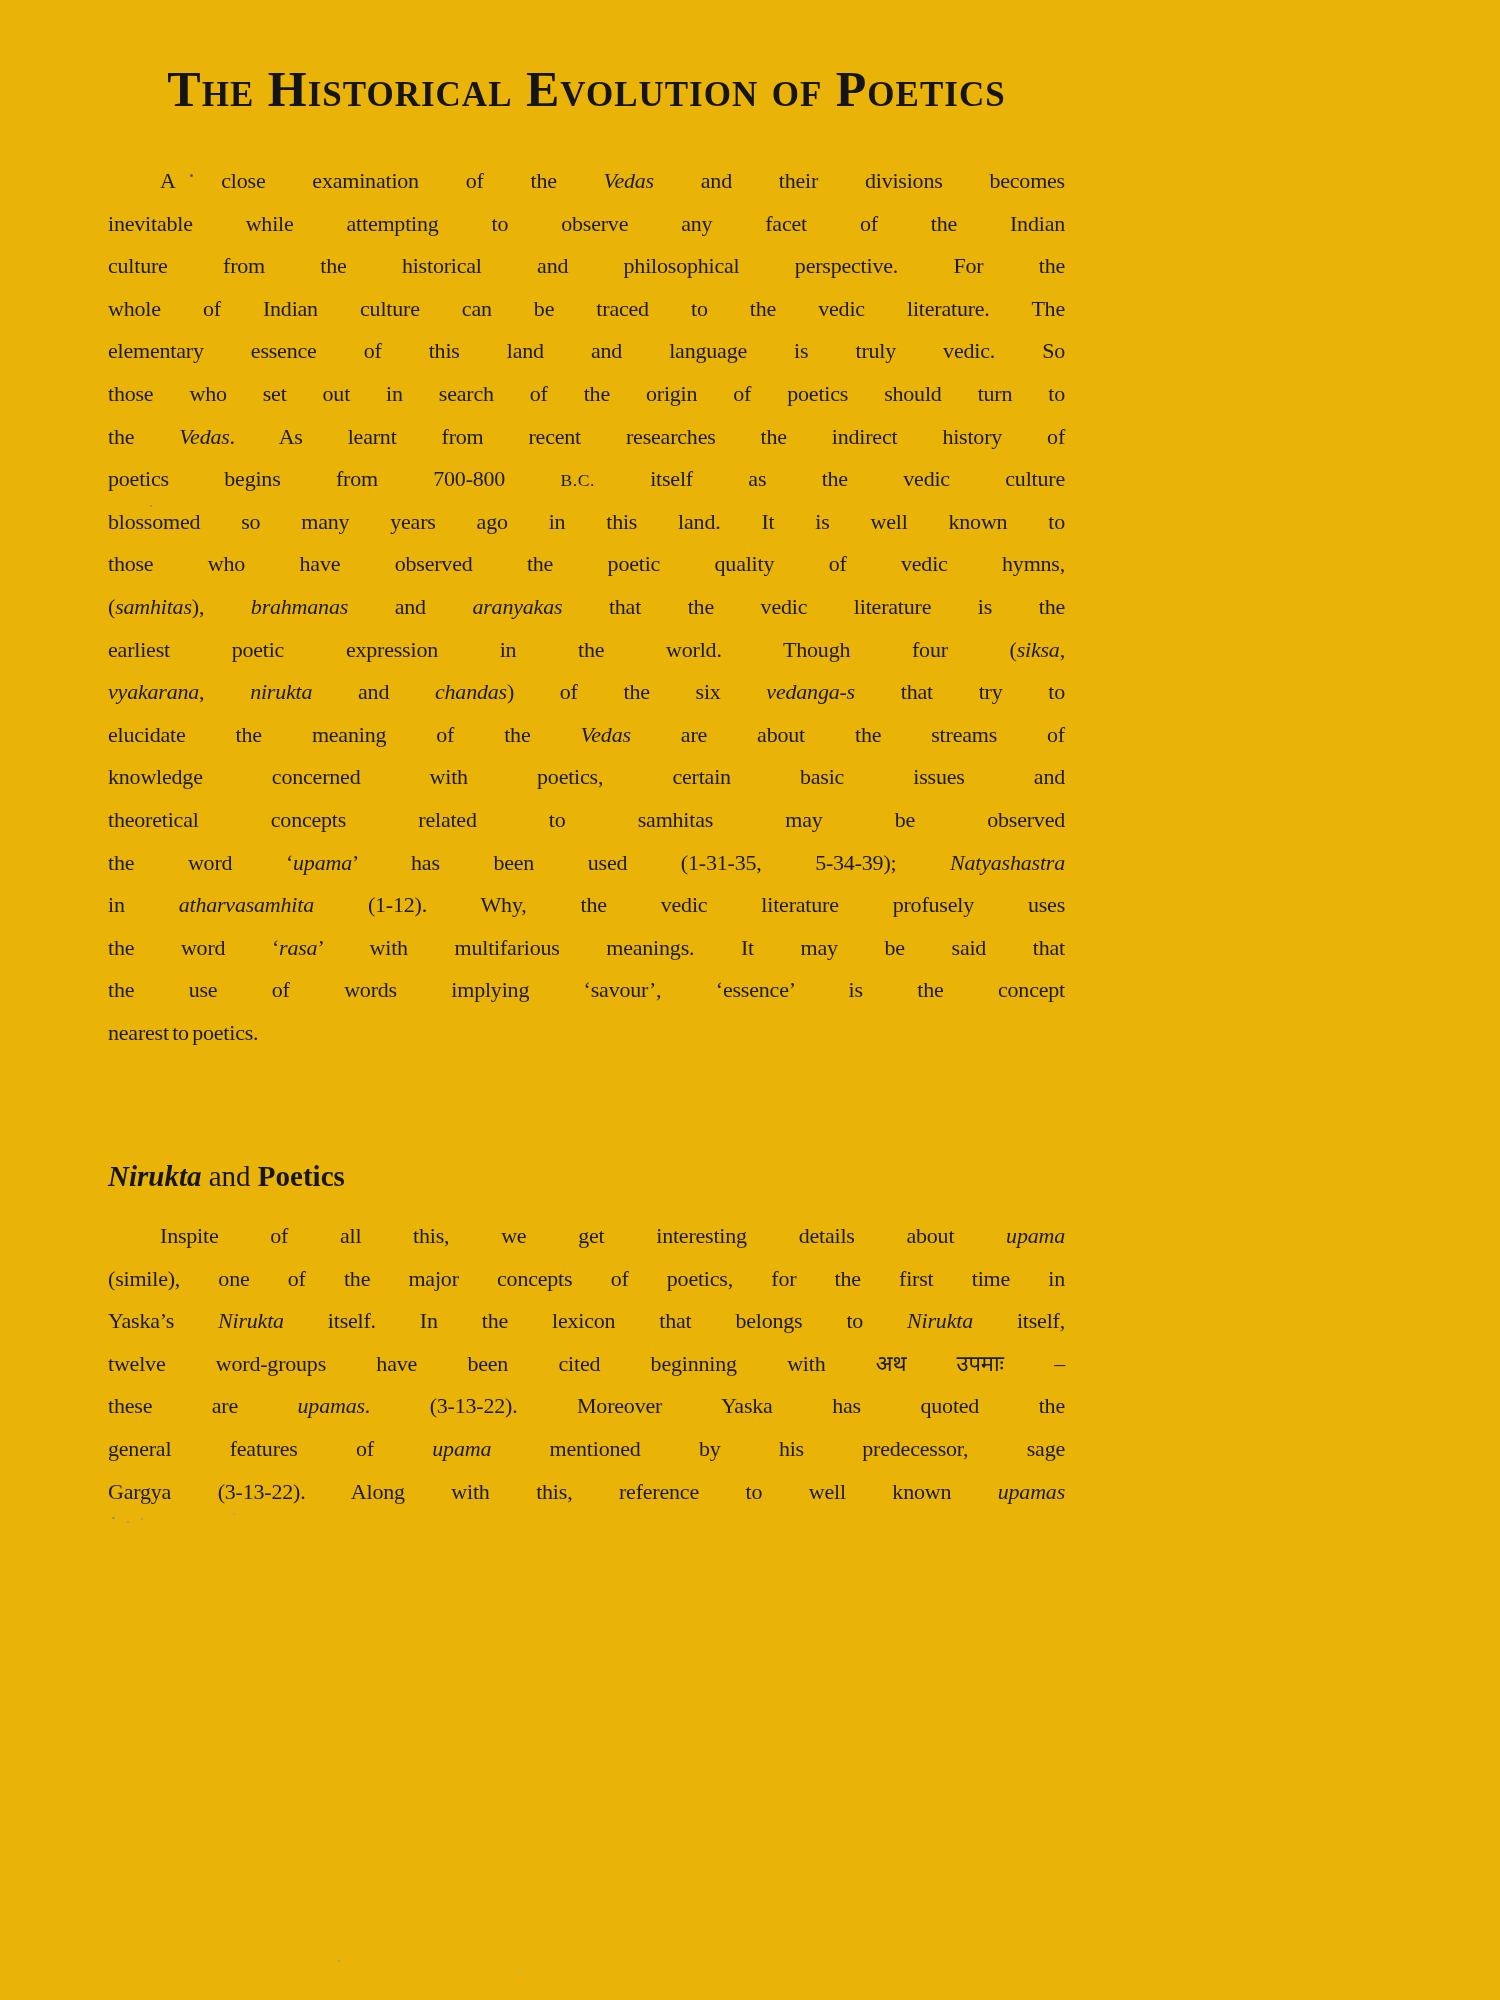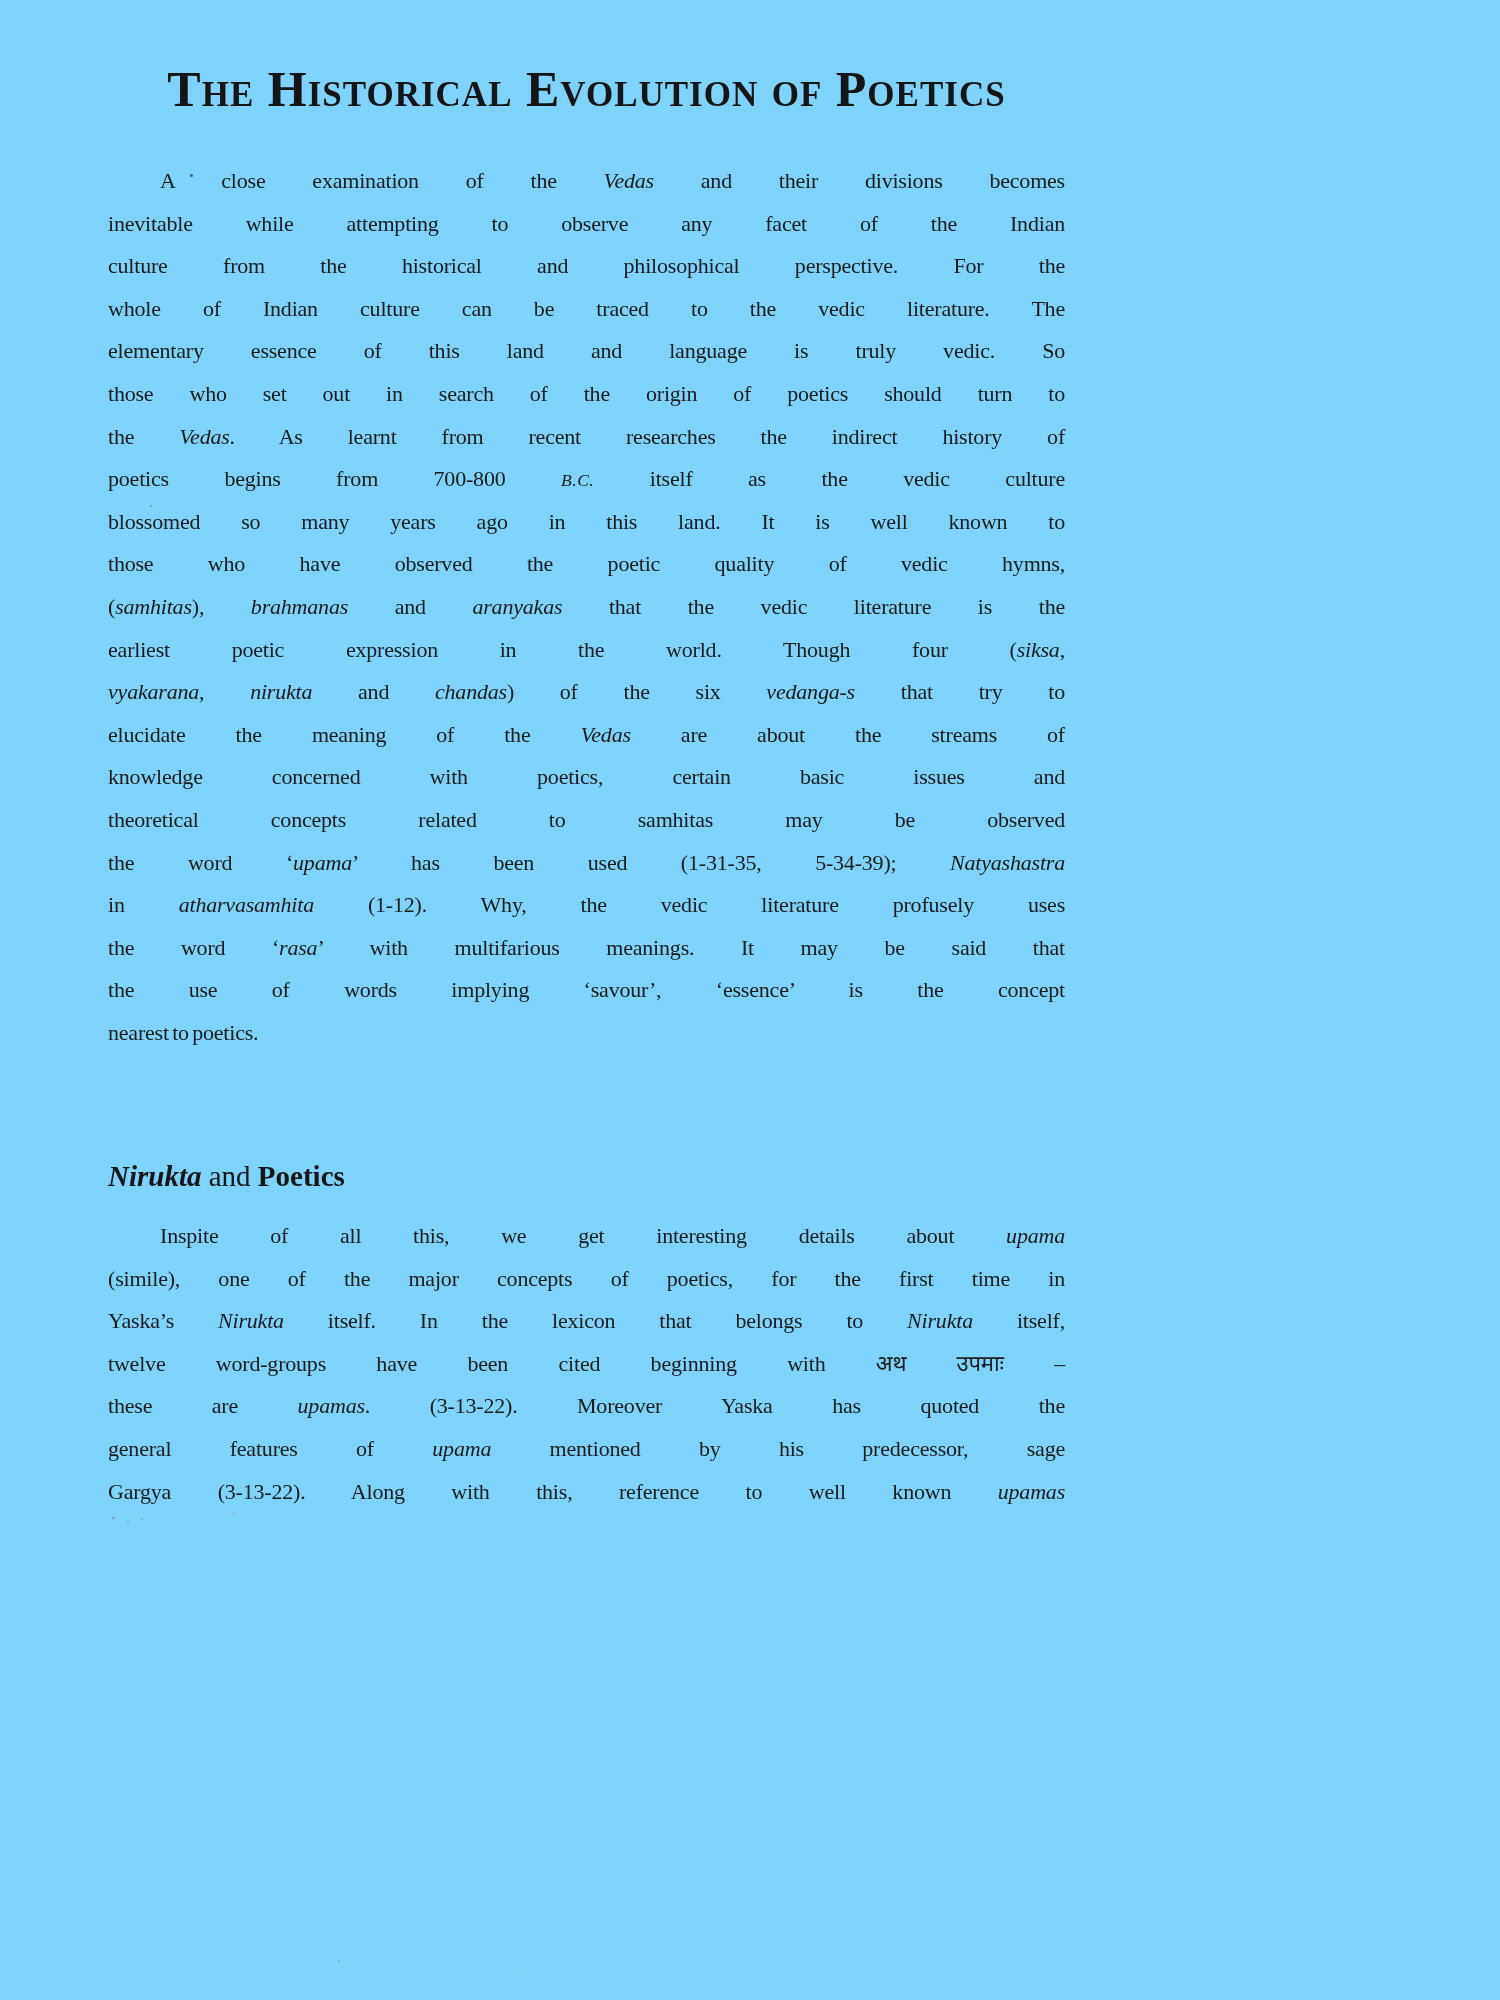--- a/index.html
+++ b/index.html
@@ -1,20 +1,20 @@
 <!DOCTYPE html>
 <html><head>
 <meta charset="utf-8">
 <style>
   html, body { margin: 0; padding: 0; background: #ffffff; }
   .page {
     position: relative;
     width: 1500px;
     height: 2000px;
-    background: #7dd3fc;
+    background: #eab308;
     font-family: "Liberation Serif", serif;
     color: #1b1b1b;
     overflow: hidden;
   }
   .title {
     position: absolute;
     top: 60px;
     left: 108px;
     width: 957px;
     margin: 0;
@@ -48,21 +48,21 @@
     position: absolute;
     top: 1160px;
     left: 108px;
     width: 957px;
     margin: 0;
     font-size: 29px;
     font-weight: normal;
     color: #161616;
   }
   .heading b { font-weight: 700; }
-  .sc { font-size: 0.8em; letter-spacing: 0.5px; font-style: italic; }
+  .sc { font-size: 0.8em; letter-spacing: 0.5px; }
   .speck {
     position: absolute;
     border-radius: 50%;
   }
 </style>
 </head>
 <body>
 
 <div class="page">
 

